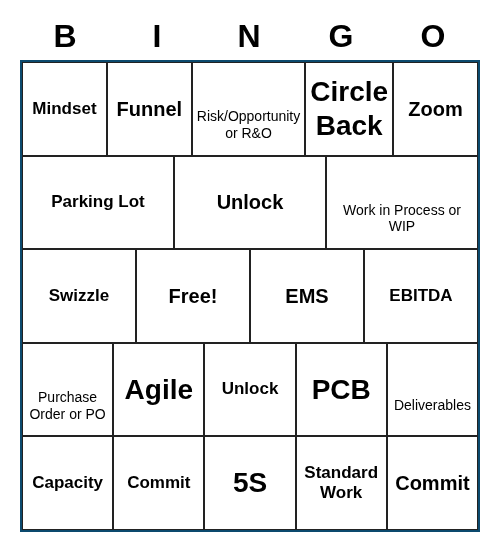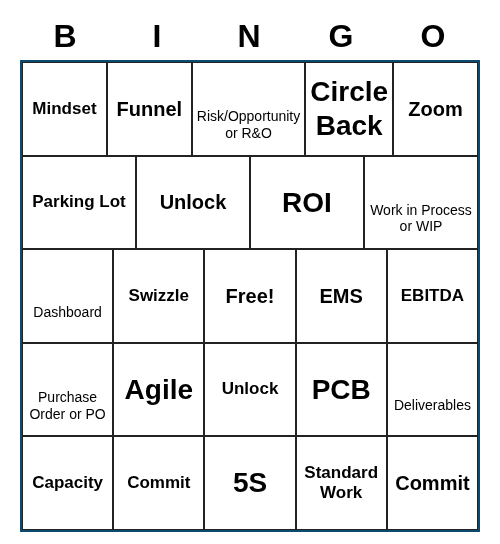--- a/index.html
+++ b/index.html
@@ -104,30 +104,24 @@
         </div>
       </div>
       <div class="bingo-row">
         <div class="bingo-cell">
           <span class="cell-text medium">Parking Lot</span>
         </div>
         <div class="bingo-cell">
           <span class="cell-text large">Unlock</span>
         </div>
         <div class="bingo-cell">
-          <span class="cell-text xlarge">ROI</span>
-        </div>
-        <div class="bingo-cell">
           <span class="cell-text small">Work in Process or WIP</span>
         </div>
       </div>
       <div class="bingo-row">
-        <div class="bingo-cell">
-          <span class="cell-text small">Dashboard</span>
-        </div>
         <div class="bingo-cell">
           <span class="cell-text medium">Swizzle</span>
         </div>
         <div class="bingo-cell">
           <span class="cell-text large">Free!</span>
         </div>
         <div class="bingo-cell">
           <span class="cell-text large">EMS</span>
         </div>
         <div class="bingo-cell">

